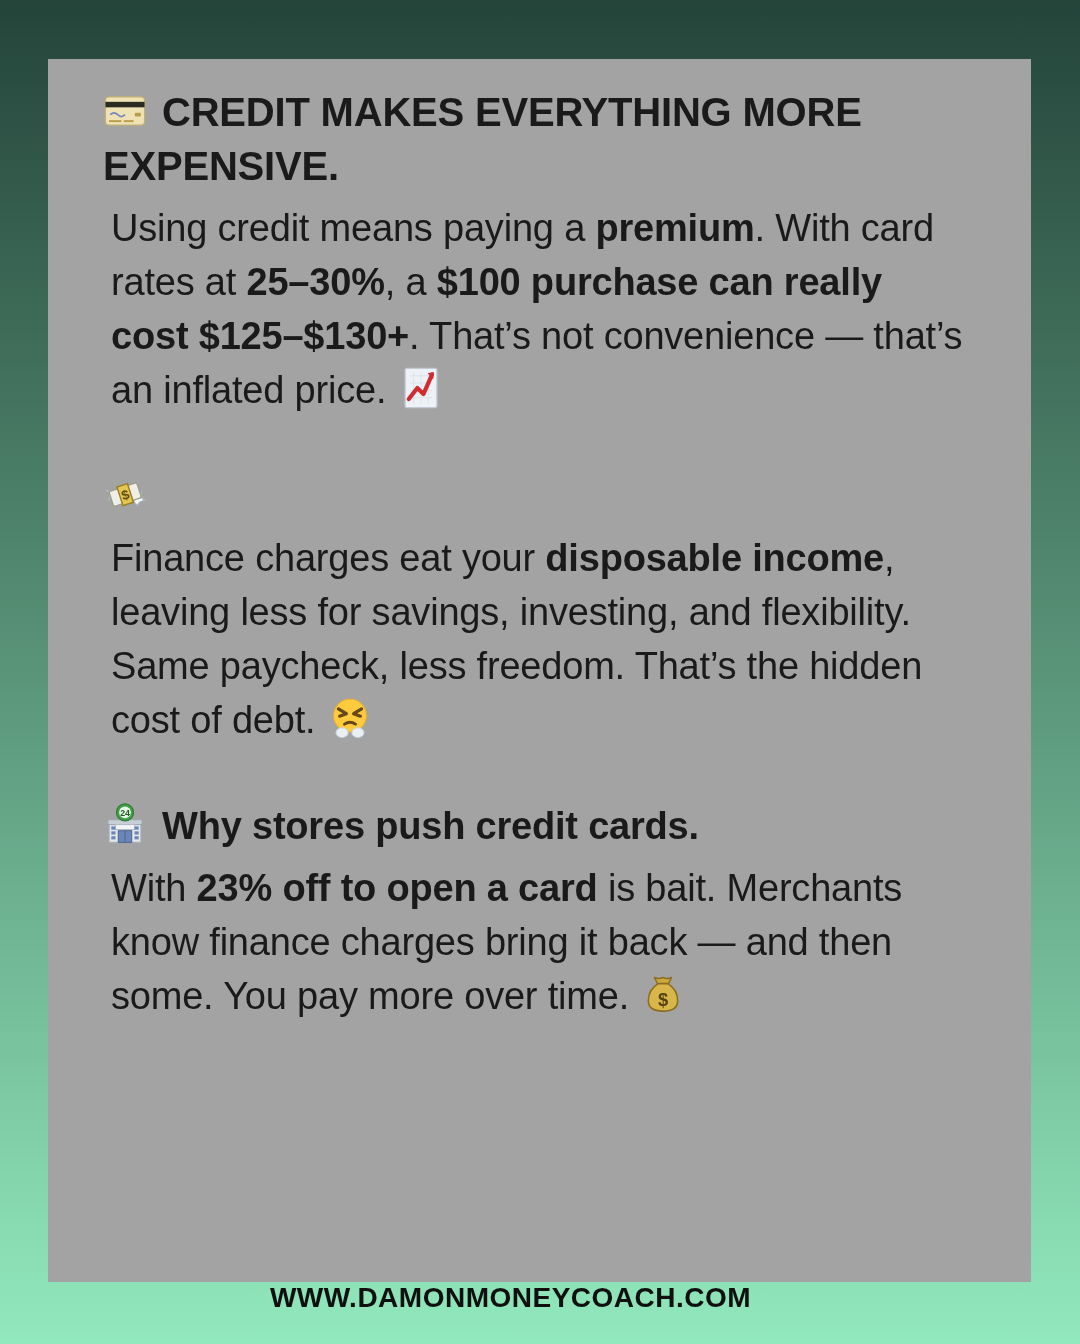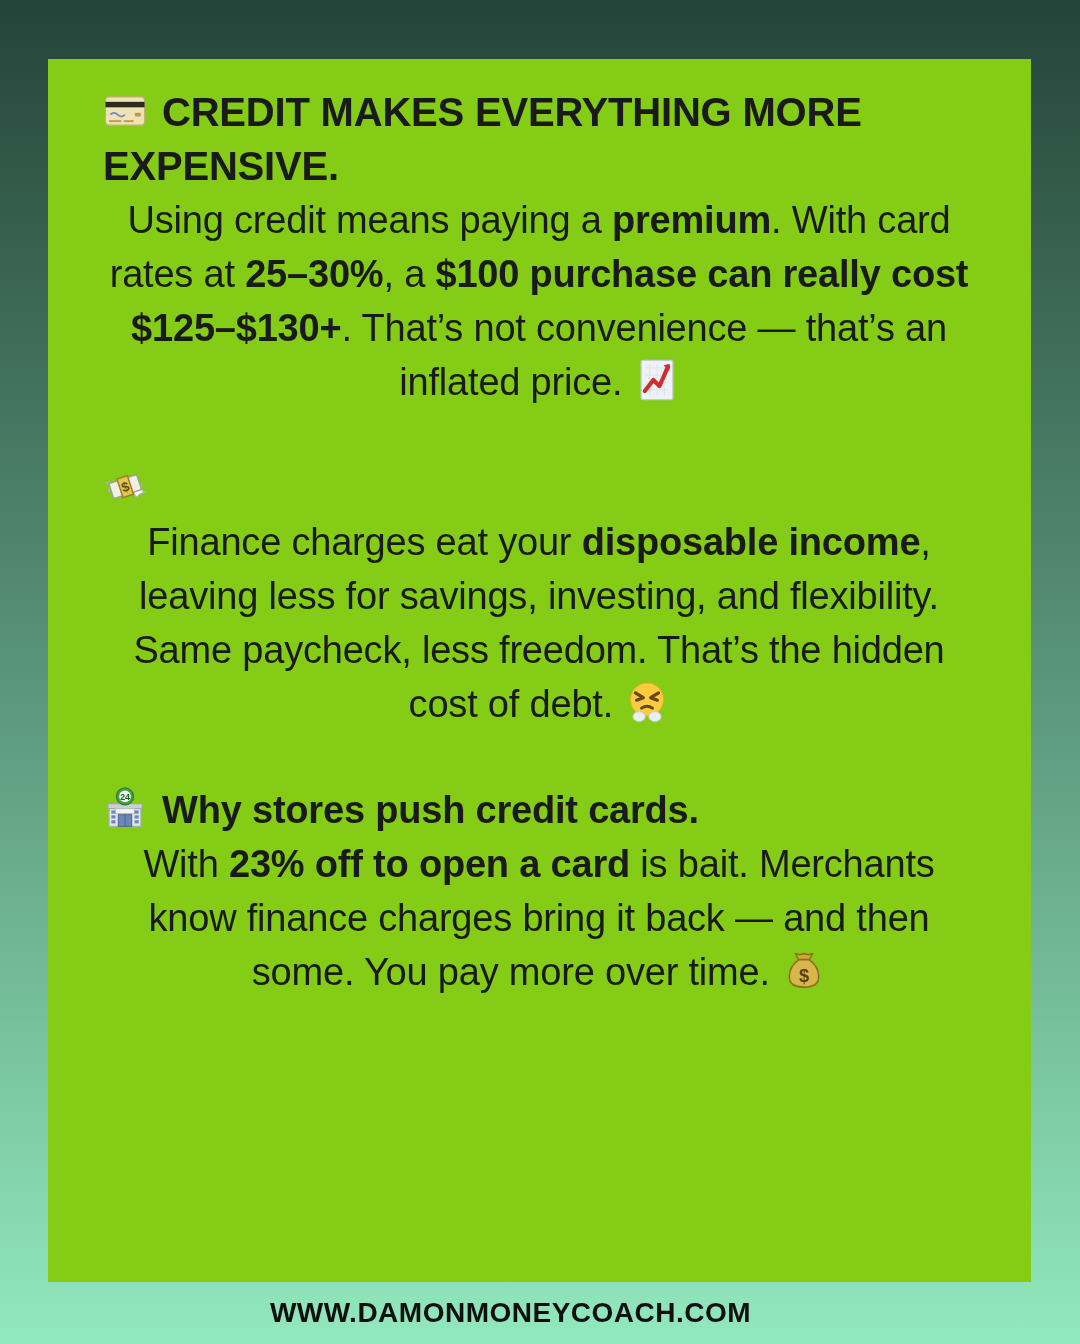--- a/index.html
+++ b/index.html
@@ -3,44 +3,43 @@
 <meta charset="utf-8">
 <style>
   html,body{margin:0;padding:0;}
   body{
     width:1080px;height:1344px;overflow:hidden;position:relative;
     font-family:"Liberation Sans","DejaVu Sans",sans-serif;
     background:linear-gradient(180deg,#24443a 0%,#548c72 45%,#92e9bd 100%);
   }
   .card{
     position:absolute;left:48px;top:59px;width:983px;height:1223px;
-    background:#84cc16;box-sizing:border-box;padding:26px 56px 0 55px;
+    background:#a3a3a3;box-sizing:border-box;padding:26px 56px 0 55px;
     color:#1a1a1a;
   }
   .section + .section{margin-top:52px;}
   .section-heading{
     font-weight:700;font-size:38px;line-height:54px;margin:0;
     letter-spacing:-0.2px;
   }
   .section-heading.title{font-size:40px;text-transform:none;}
   .section-body{
-    font-size:38px;line-height:54px;margin:0;font-weight:400;
+    font-size:38px;line-height:54px;margin:8px;font-weight:400;
     letter-spacing:-0.2px;
-    text-align:center;
   }
   .section-body b{font-weight:700;}
   .emoji{
     display:inline-block;width:44px;height:44px;vertical-align:-7px;
   }
   .section-heading .emoji{margin-right:15px;}
   .section-body .emoji{margin-left:2px;}
   .emoji svg{width:100%;height:100%;display:block;}
   .footer{
     position:absolute;left:0;bottom:0;width:1021px;height:62px;
-    display:flex;align-items:center;justify-content:center;
+    display:flex;justify-content:center;
   }
   .footer-text{
     font-weight:700;font-size:28px;letter-spacing:0.5px;color:#101010;
   }
 </style>
 </head>
 <body>
 
 <div class="card">
 

